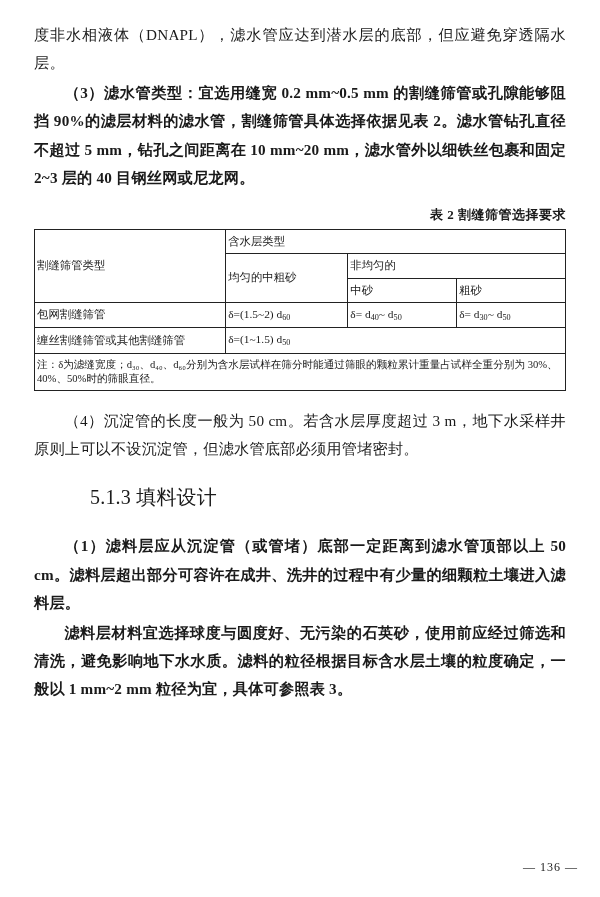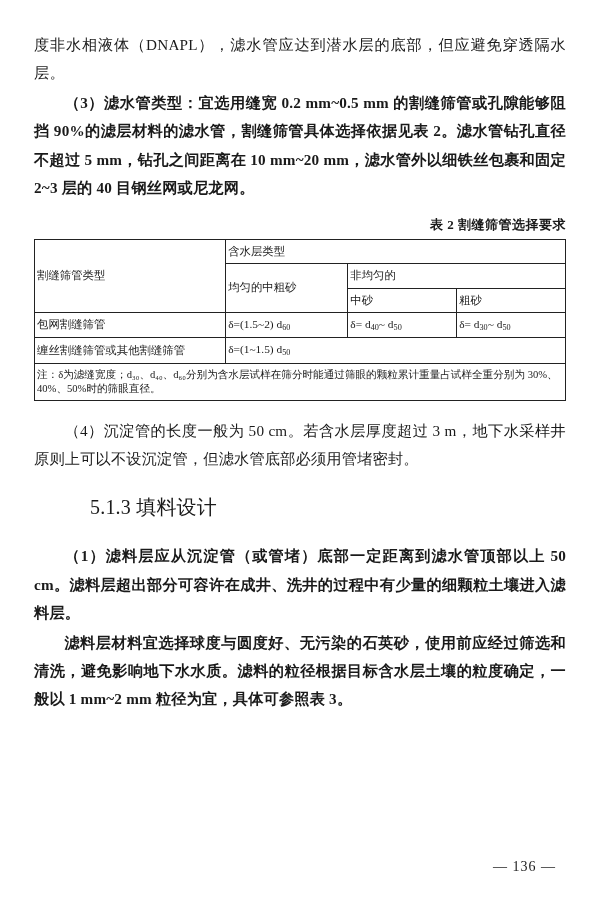--- a/index.html
+++ b/index.html
@@ -12,21 +12,21 @@
     height: 897px;
     font-family: "Liberation Serif", "DejaVu Serif", serif;
     color: #1a1a1a;
     position: relative;
     overflow: hidden;
   }
   .page {
     width: 600px;
     height: 897px;
     box-sizing: border-box;
-    padding: 31px 34px 10px 34px;
+    padding: 21px 34px 10px 34px;
     position: relative;
   }
   p {
     margin: 0 0 0 0;
     font-size: 15.2px;
     line-height: 1.85;
     text-align: justify;
     text-justify: inter-ideograph;
     letter-spacing: 0.2px;
   }
@@ -74,23 +74,23 @@
   }
   .sub {
     font-size: 0.72em;
     vertical-align: -0.28em;
   }
   .tbl-wrap {
     margin: 0 0 0 0;
   }
   .footer {
     position: absolute;
-    right: 44px;
+    right: 22px;
     bottom: 22px;
-    font-size: 14px;
+    font-size: 12px;
     letter-spacing: 1px;
   }
   .nowrap { white-space: nowrap; }
 </style>
 </head>
 <body>
 
 <div class="page">
 
   <p class="">度非水相液体（DNAPL），滤水管应达到潜水层的底部，但应避免穿透隔水层。</p>

